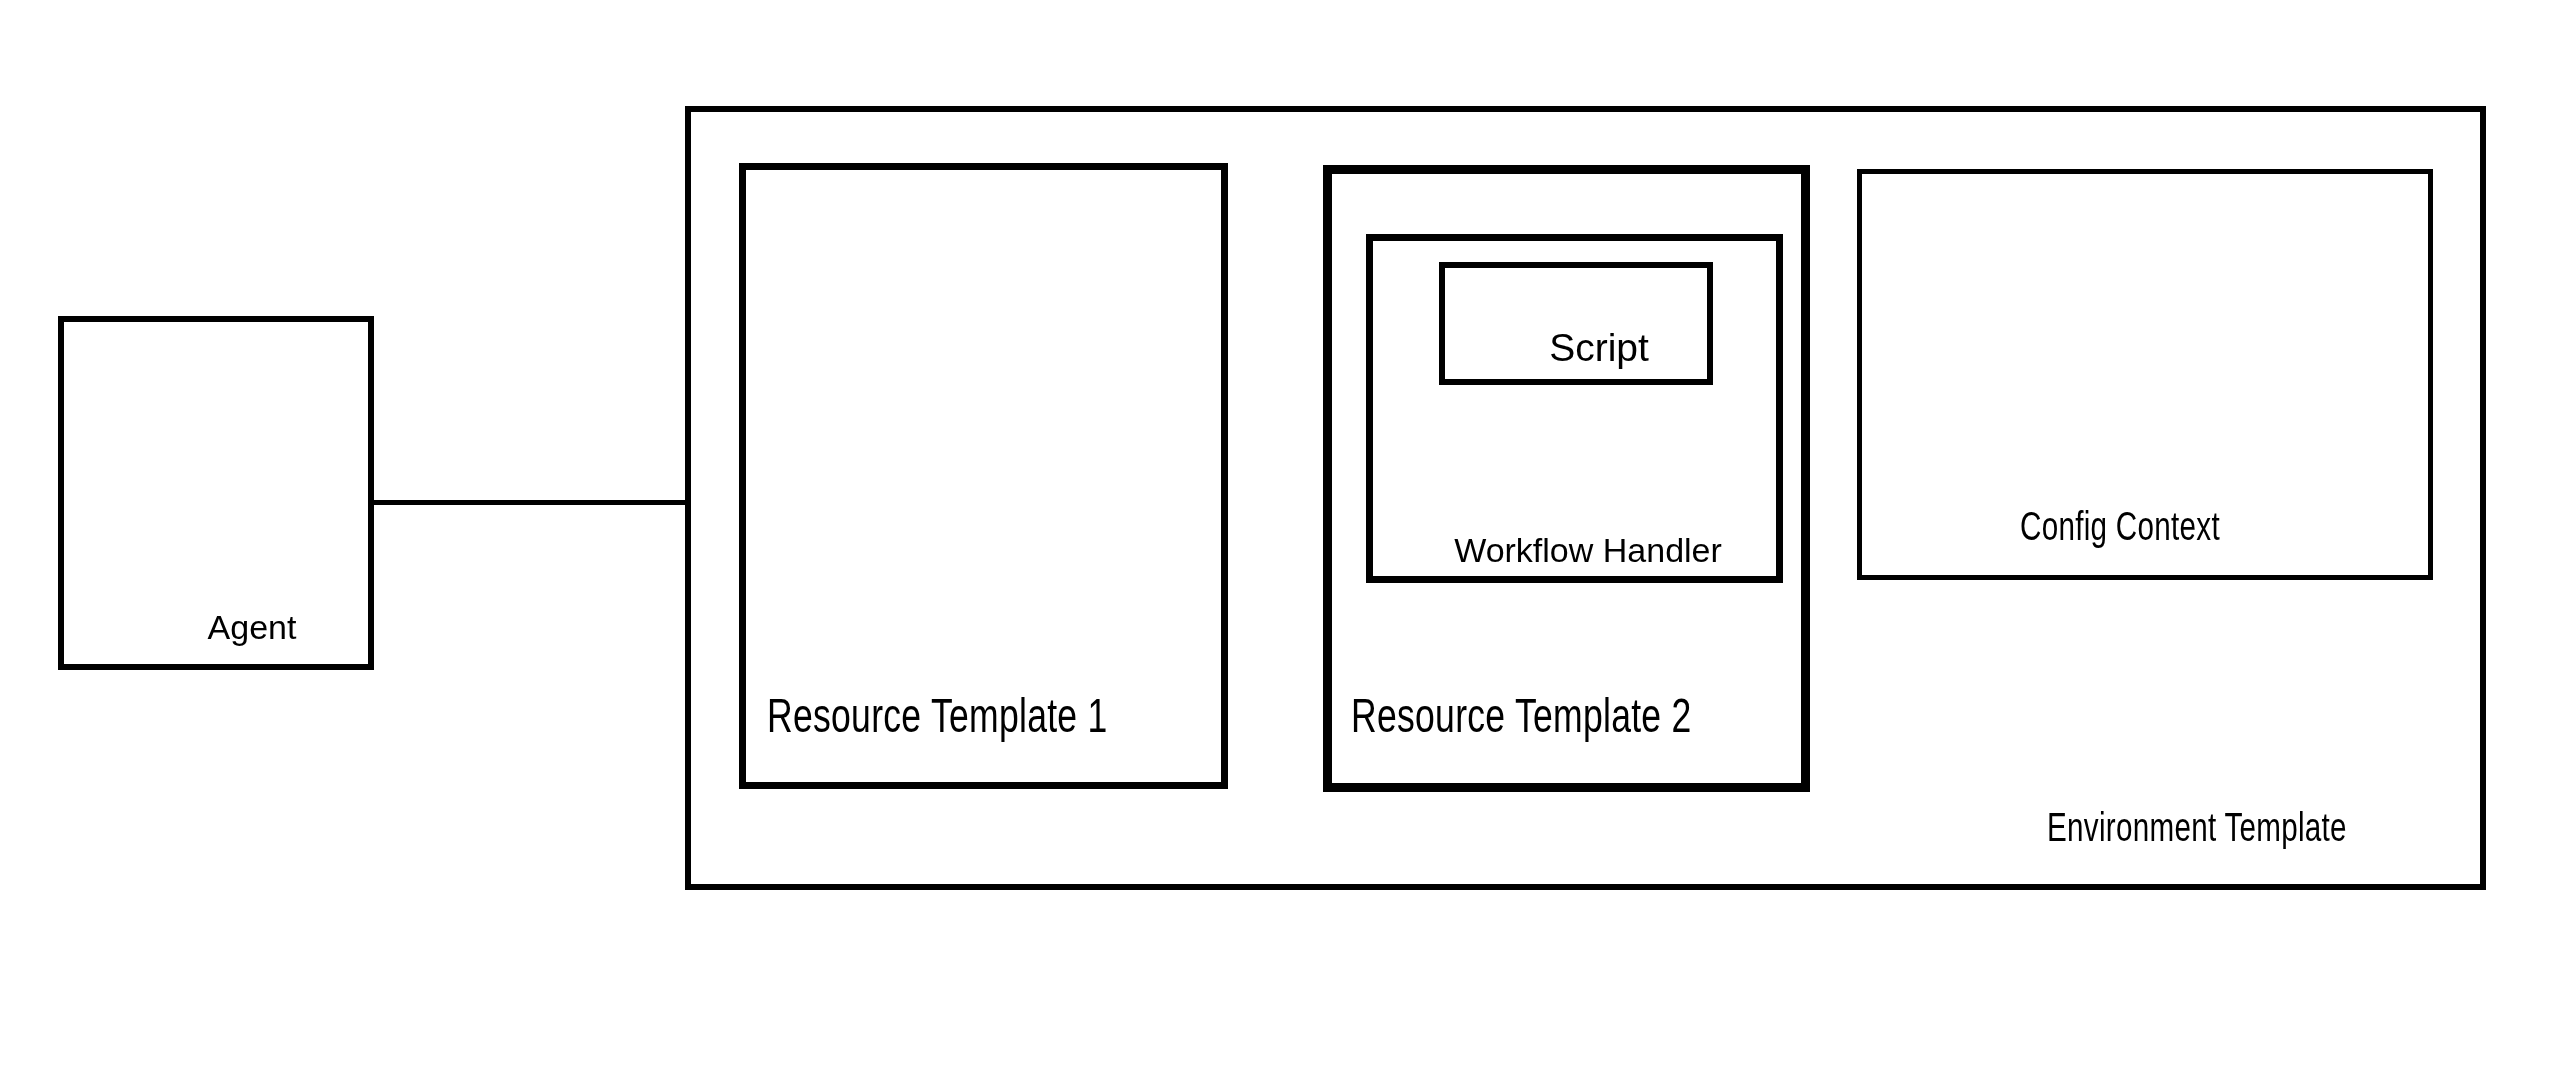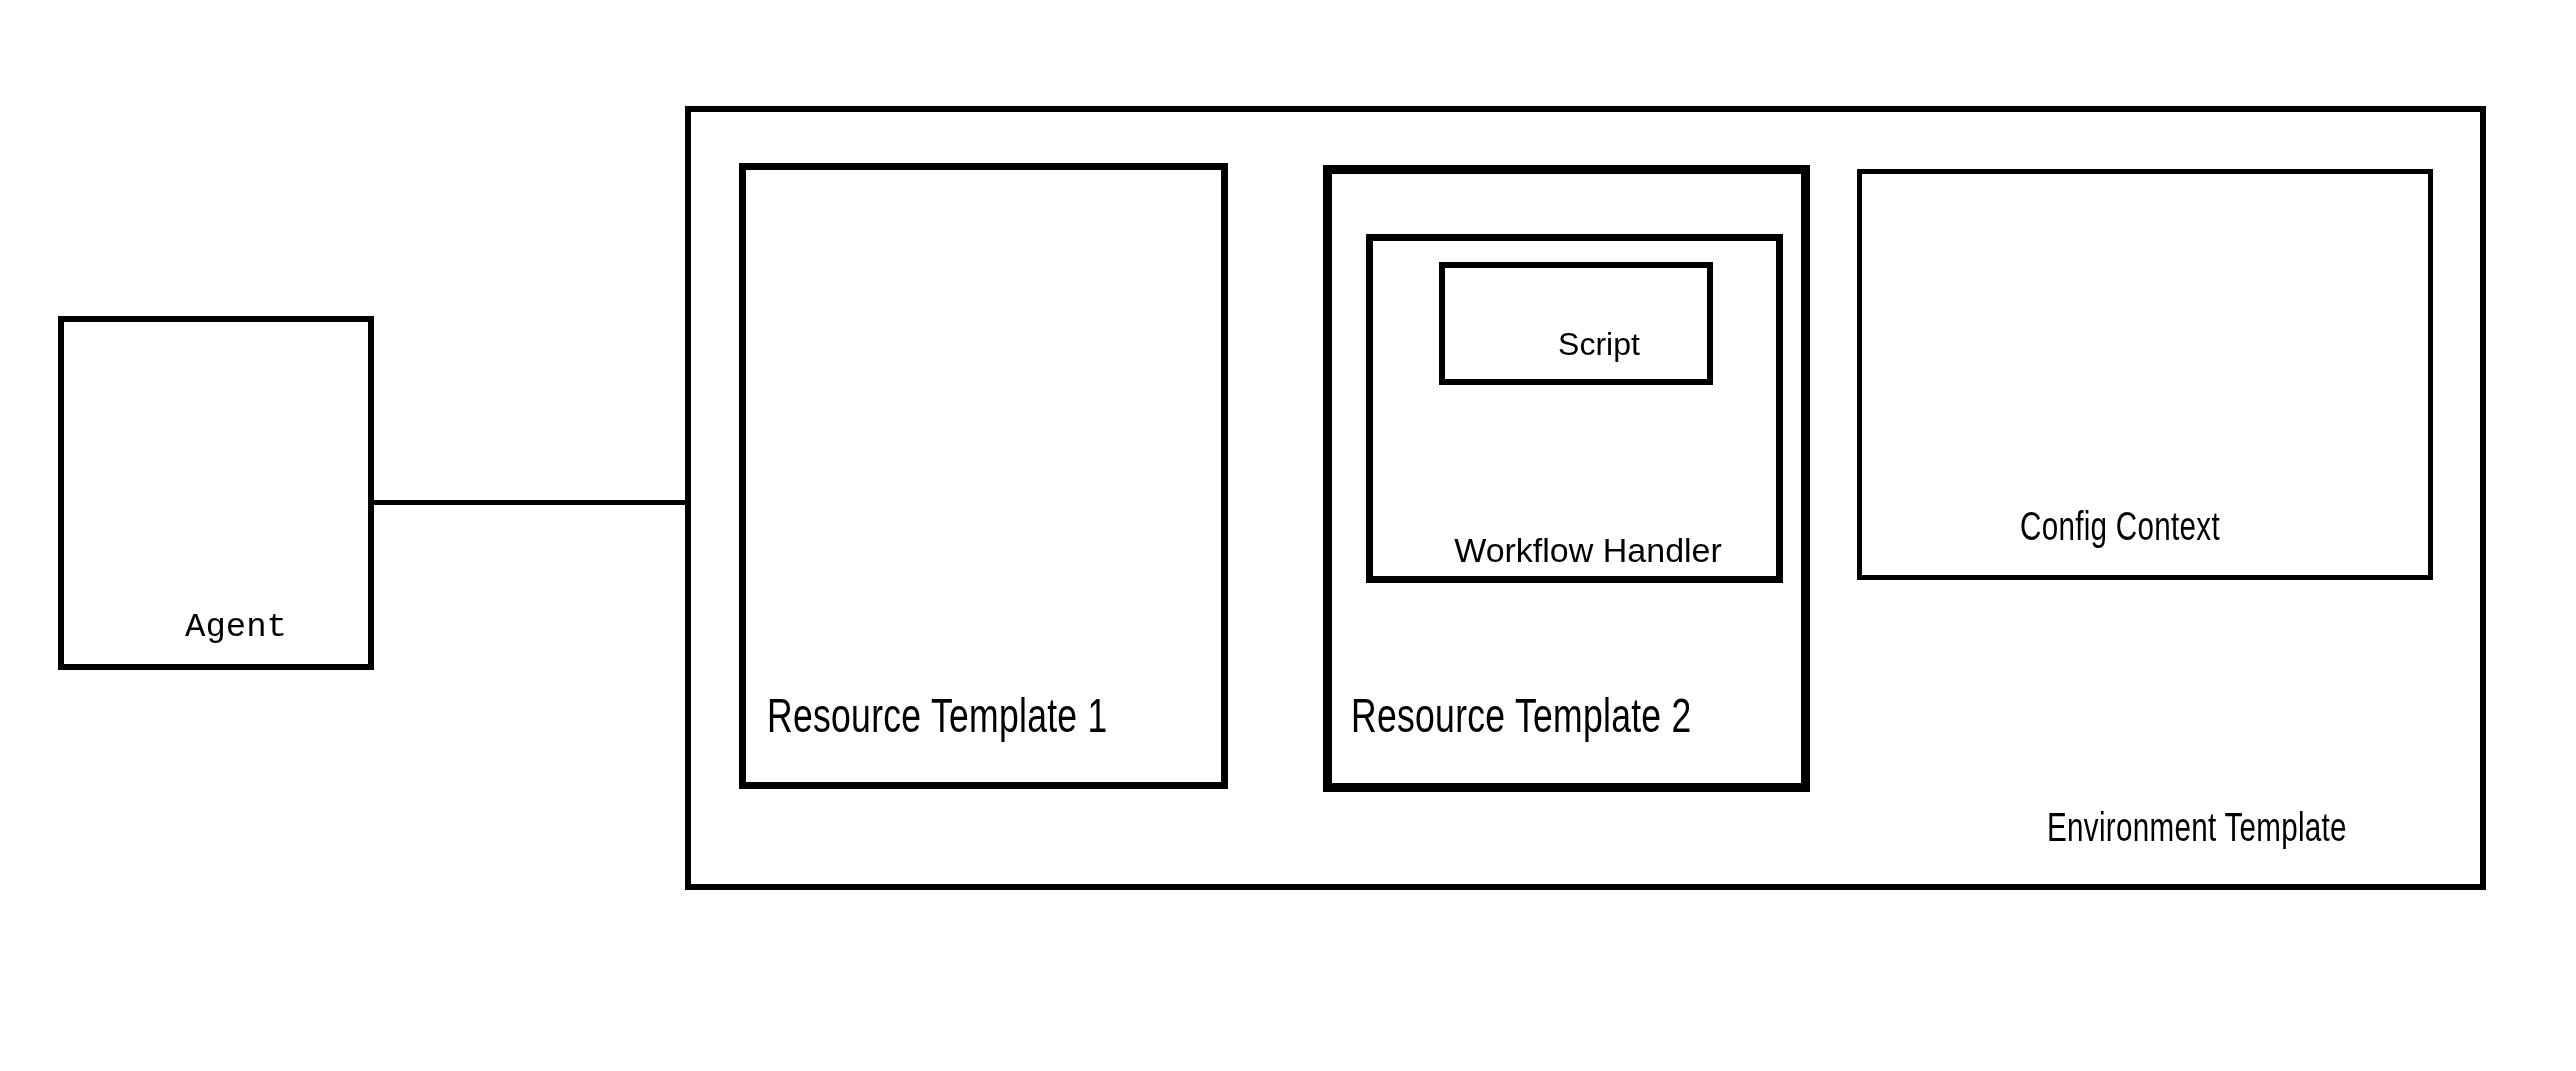--- a/index.html
+++ b/index.html
@@ -89,29 +89,28 @@
   
   .label-condensed {
     font-family: "Liberation Sans Narrow", "Liberation Sans", sans-serif;
     font-weight: 400;
     transform: scaleX(0.74);
     transform-origin: left center;
     letter-spacing: 0.4px;
   }
 
   .lbl-agent {
-    left: 48px; top: 610px;
+    left: 64px; top: 610px;
     width: 376px;
     font-size: 34px;
-    font-family: Liberation Mono, monospace;
   }
   .lbl-script {
     left: 1439px; top: 328px;
     width: 320px;
-    font-size: 32px;
+    font-size: 39px;
   }
   .lbl-workflow {
     left: 1366px; top: 533px;
     width: 444px;
     font-size: 34px;
   }
   .lbl-rt1 {
     left: 767px; top: 692px;
     font-size: 48px;
   }

